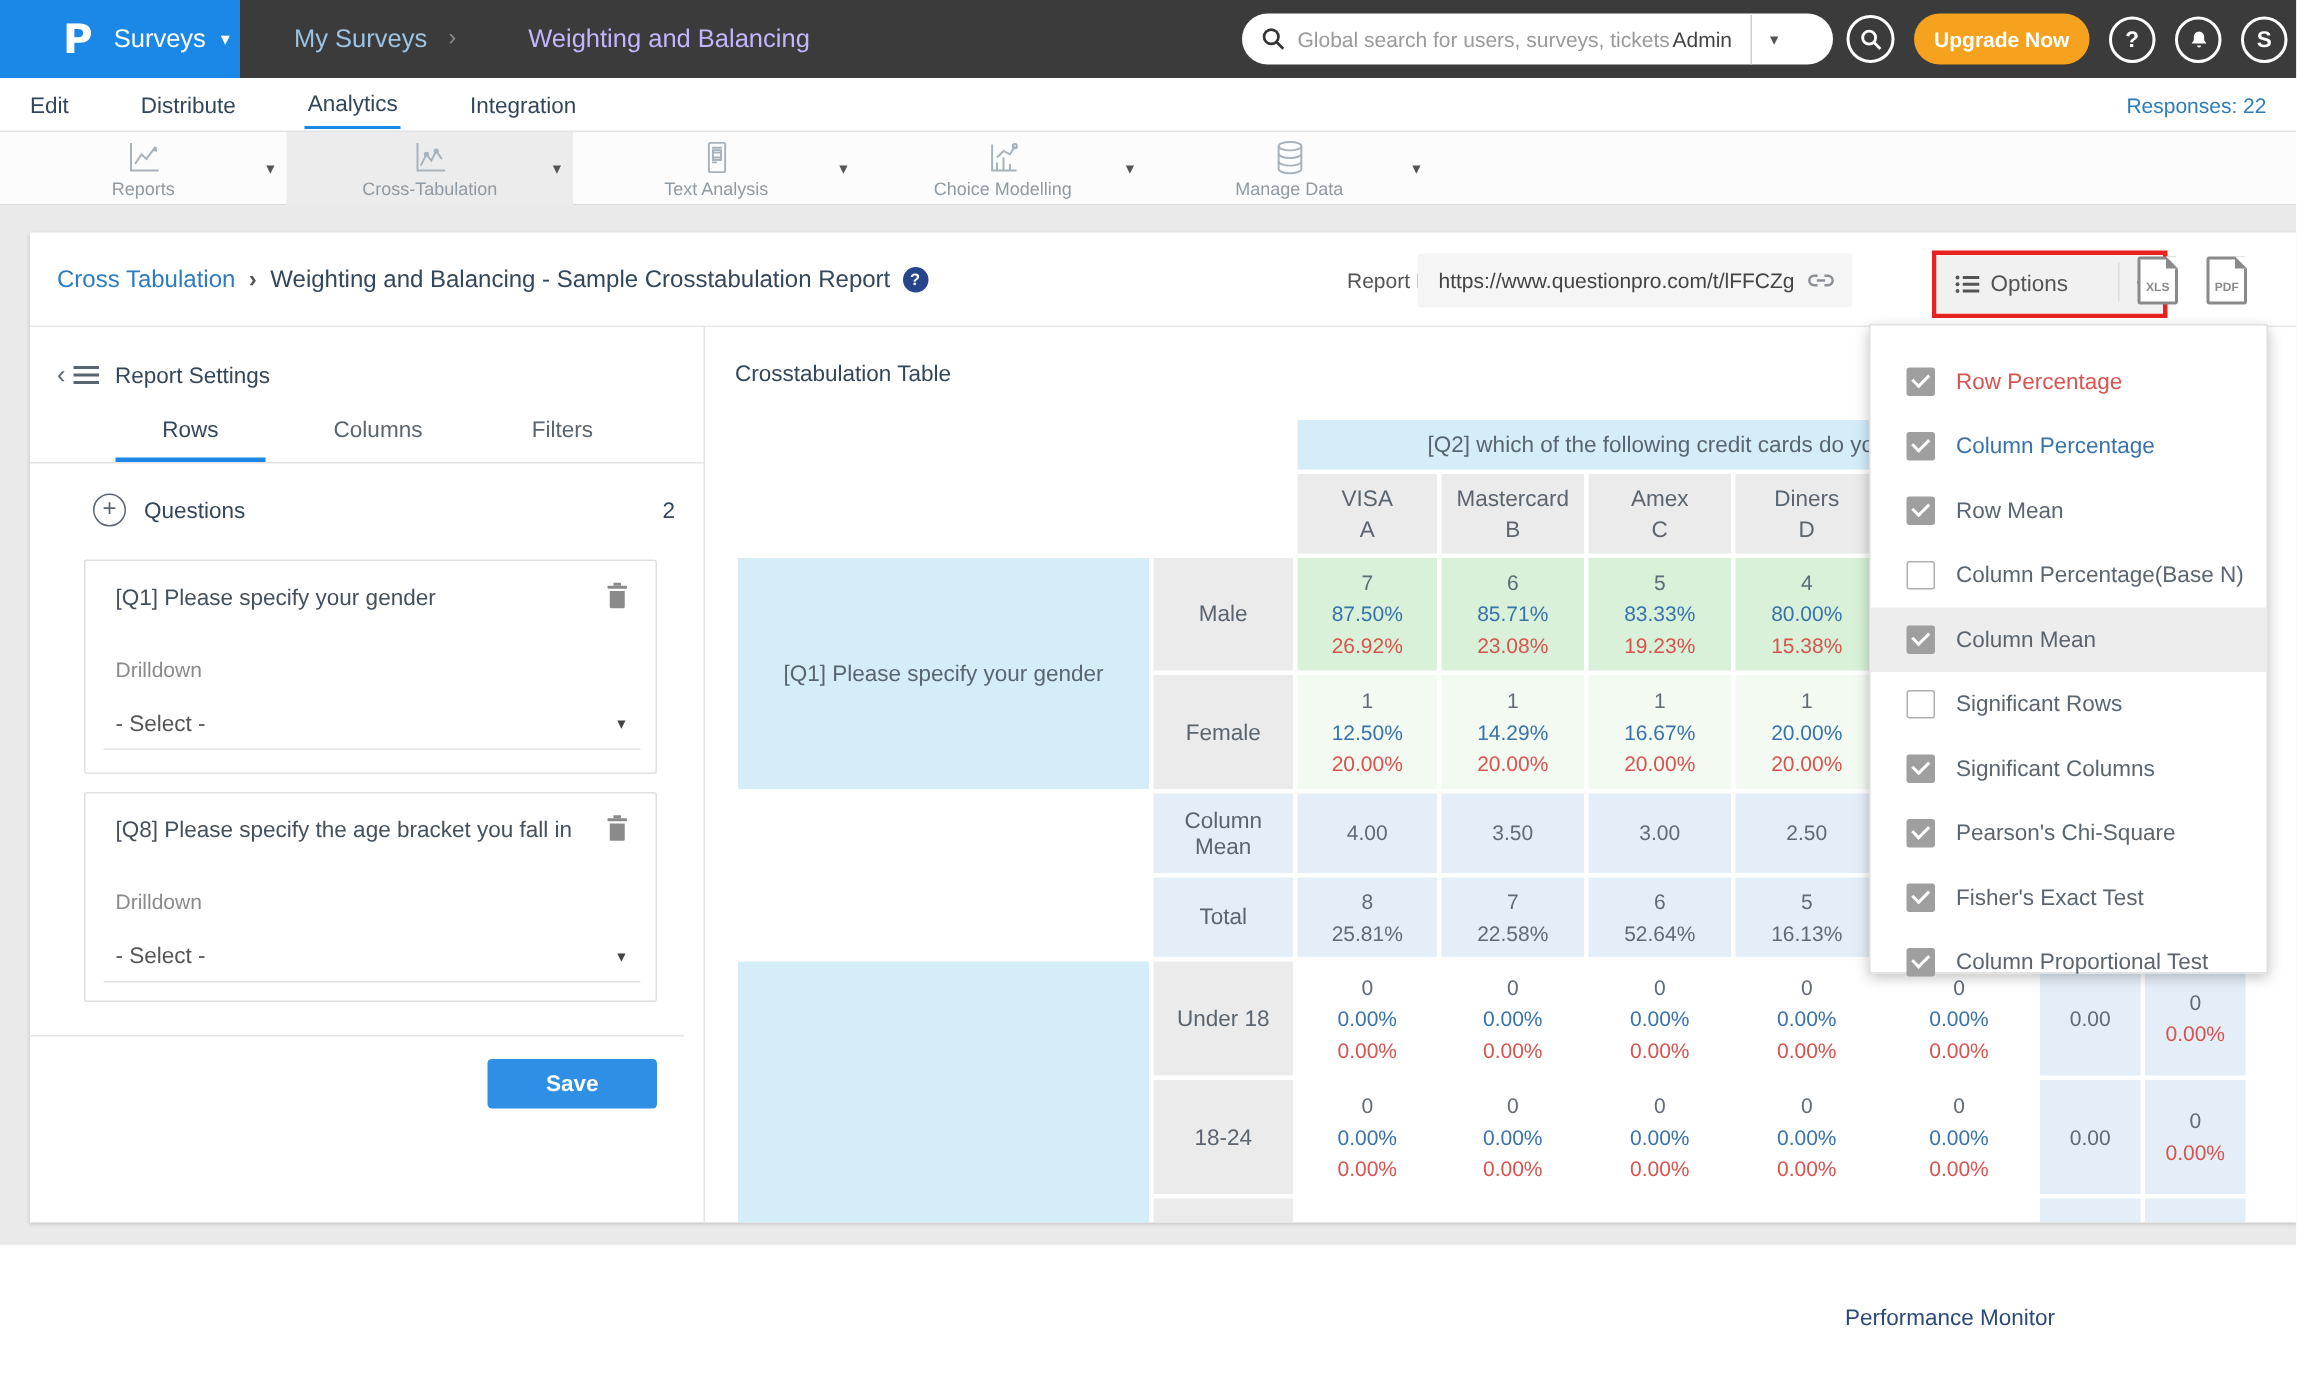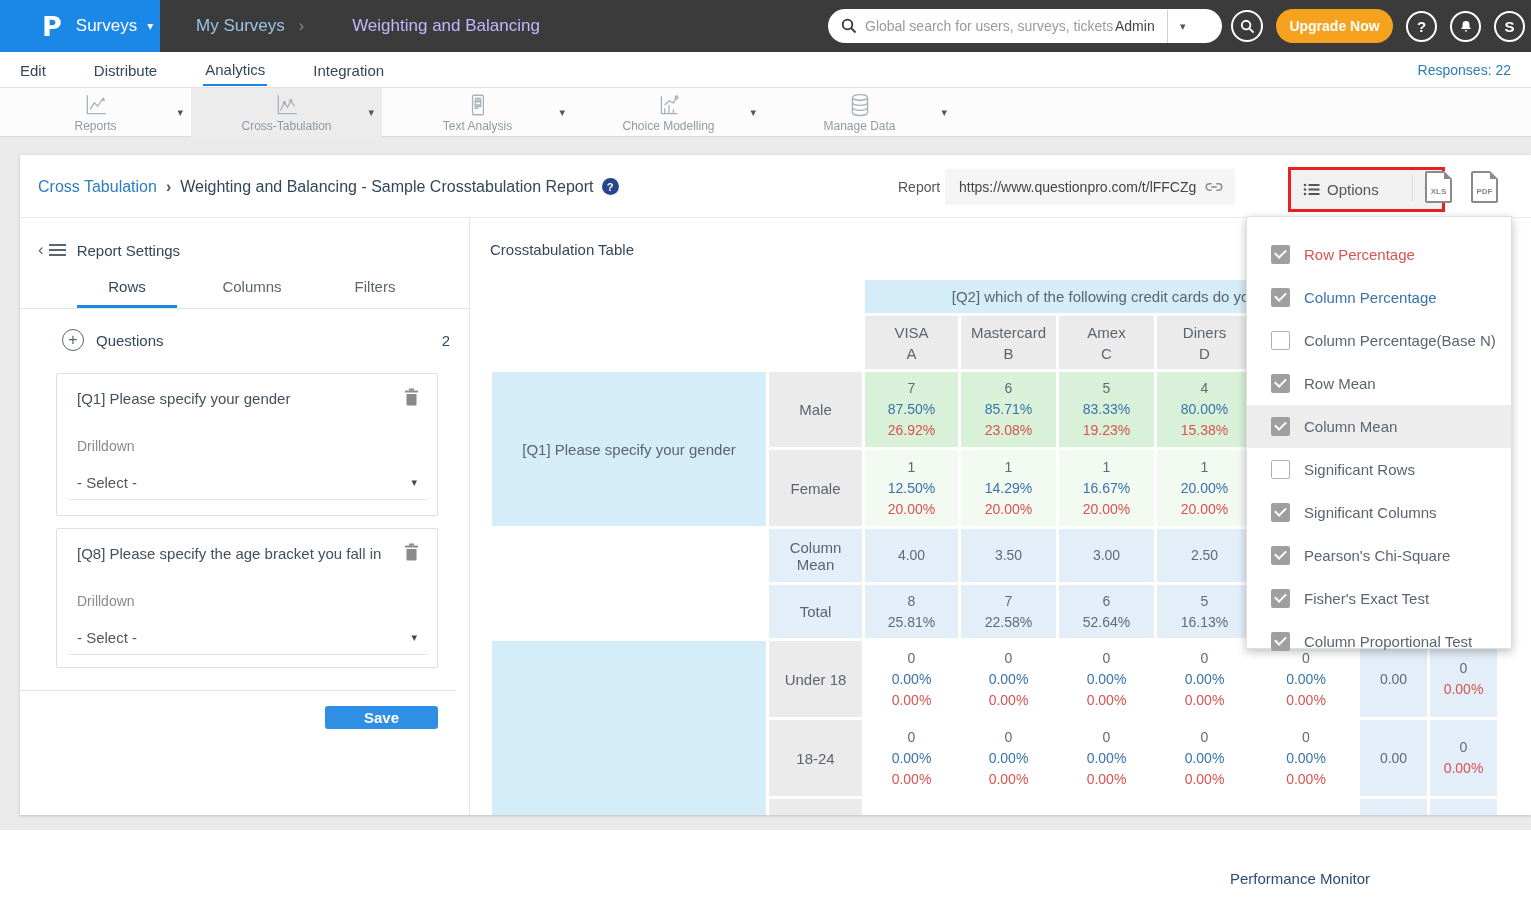--- a/index.html
+++ b/index.html
@@ -79,21 +79,21 @@
   .q-label { font-size:15px; color:#33475b; margin-left:12px; }
   .q-count { margin-left:auto; font-size:15px; color:#33475b; }
   .qcard { position:absolute; left:36px; width:382px; border:1px solid #e0e0e0; border-radius:2px; background:#fff; }
   .qcard .qtitle { position:absolute; left:20px; top:16px; width:320px; font-size:15px; color:#44505c; }
   .qcard .trash { position:absolute; right:18px; top:14px; cursor:pointer; }
   .qcard .drill { position:absolute; left:20px; top:64px; font-size:14px; color:#8a8a8a; }
   .qcard .select { position:absolute; left:12px; top:92px; width:358px; height:34px; border-bottom:1px solid #e2e2e2; display:flex; align-items:center; cursor:pointer; }
   .qcard .select .sval { font-size:15px; color:#555; margin-left:8px; }
   .qcard .select .scaret { margin-left:auto; margin-right:10px; font-size:11px; color:#444; }
   .lp-div { position:absolute; left:0; top:472px; width:436px; height:1px; background:#e4e4e4; }
-  .save-btn { position:absolute; left:305px; top:488px; width:113px; height:23px; background:#2f8fe5; border:none; border-radius:3px; color:#fff; font-size:15px; font-weight:bold; cursor:pointer; font-family:"Liberation Sans",sans-serif; }
+  .save-btn { position:absolute; left:305px; top:488px; width:113px; height:33px; background:#2f8fe5; border:none; border-radius:3px; color:#fff; font-size:15px; font-weight:bold; cursor:pointer; font-family:"Liberation Sans",sans-serif; }
 
   
   .tregion { position:absolute; left:450px; top:63px; width:1061px; height:597px; overflow:hidden; }
   .t-title { position:absolute; left:20px; top:23px; font-size:15px; color:#33475b; }
   table.xtab { position:absolute; left:19px; top:59px; border-collapse:separate; border-spacing:3px; table-layout:fixed; }
   table.xtab td { text-align:center; vertical-align:middle; font-size:15px; color:#5a6570; }
   td.c-blue { background:#d5ecf9; color:#44586b; }
   td.c-gray { background:#ebebeb; }
   td.c-green { background:#d8f1d8; }
   td.c-pale { background:#f3faf2; }
@@ -558,27 +558,27 @@
   <div class="omenu" id="omenu">
       <div class="oitem">
      <span class="cb on"></span>
      <span class="olab accent-red">Row Percentage</span>
    </div>
       <div class="oitem">
      <span class="cb on"></span>
      <span class="olab accent-blue">Column Percentage</span>
    </div>
       <div class="oitem">
+     <span class="cb on"></span>
+     <span class="olab accent-default">Row Mean</span>
+   </div>
+      <div class="oitem">
      <span class="cb off"></span>
      <span class="olab accent-default">Column Percentage(Base N)</span>
    </div>
-      <div class="oitem">
-     <span class="cb on"></span>
-     <span class="olab accent-default">Row Mean</span>
-   </div>
       <div class="oitem hl">
      <span class="cb on"></span>
      <span class="olab accent-default">Column Mean</span>
    </div>
       <div class="oitem">
      <span class="cb off"></span>
      <span class="olab accent-default">Significant Rows</span>
    </div>
       <div class="oitem">
      <span class="cb on"></span>

